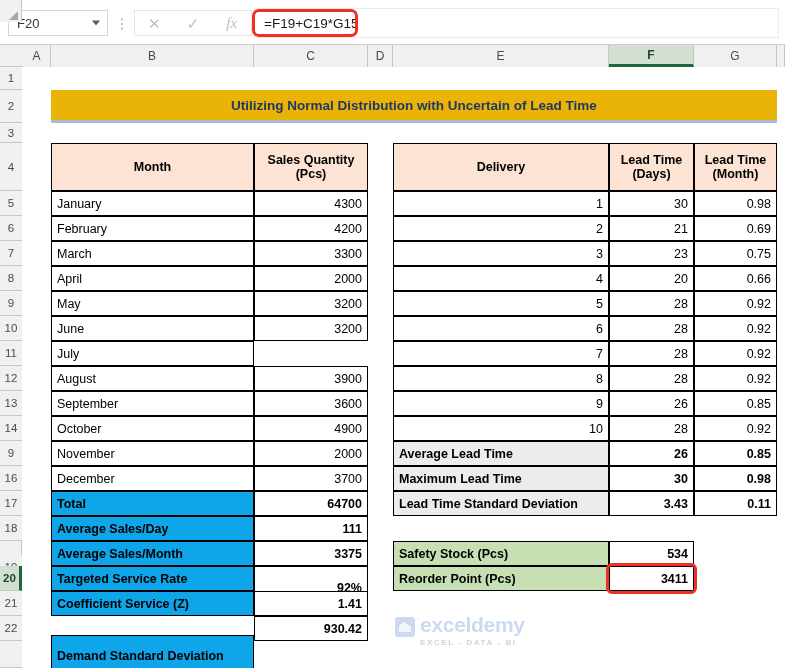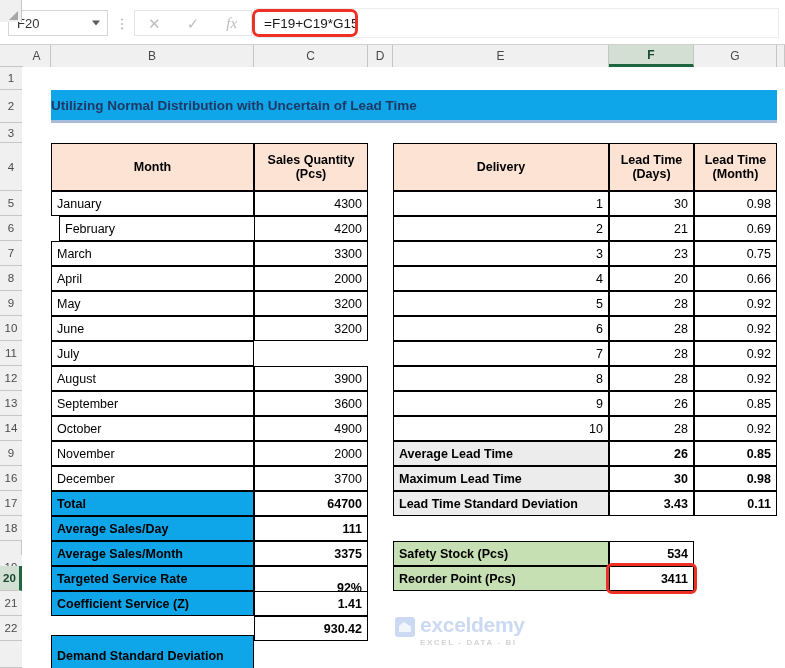--- a/index.html
+++ b/index.html
@@ -135,23 +135,23 @@
   #grid {
     position: absolute; left: 23px; top: 67px;
     width: 762px; height: 601px;
     background: #ffffff;
     overflow: hidden;
   }
 
   
   #title-banner {
     position: absolute;
-    background: #0ea5e9;
+    background: #eab308;
     border-bottom: 3px solid #a7bcd8;
-    display: flex; align-items: center; 
+    display: flex; align-items: center; justify-content: center;
     font-size: 13.5px; font-weight: bold; color: #1f3864;
   }
 
   
   .cell {
     position: absolute;
     border: 1px solid #000000;
     display: flex; align-items: center;
     font-size: 12.5px;
     color: #000000;
@@ -283,21 +283,21 @@
   <div id="title-banner" style="left: 28px; top: 23px; width: 726px; height: 33px;">
     <span>Utilizing Normal Distribution with Uncertain of Lead Time</span>
   </div>
 <div class="cell hdr" style="left: 28px; top: 76px; width: 203px; height: 48px;">Month</div>
     <div class="cell hdr twoline" style="left: 231px; top: 76px; width: 114px; height: 48px;">
       <div>Sales Quantity</div>
       <div>(Pcs)</div>
     </div>
     <div class="cell left" style="left: 28px; top: 124px; width: 203px; height: 25px;">January</div>
     <div class="cell right" style="left: 231px; top: 124px; width: 114px; height: 25px;">4300</div>
-    <div class="cell left" style="left: 36px; top: 149px; width: 203px; height: 25px;">February</div>
+    <div class="cell left" style="left: 28px; top: 149px; width: 203px; height: 25px;">February</div>
     <div class="cell right" style="left: 231px; top: 149px; width: 114px; height: 25px;">4200</div>
     <div class="cell left" style="left: 28px; top: 174px; width: 203px; height: 25px;">March</div>
     <div class="cell right" style="left: 231px; top: 174px; width: 114px; height: 25px;">3300</div>
     <div class="cell left" style="left: 28px; top: 199px; width: 203px; height: 25px;">April</div>
     <div class="cell right" style="left: 231px; top: 199px; width: 114px; height: 25px;">2000</div>
     <div class="cell left" style="left: 28px; top: 224px; width: 203px; height: 25px;">May</div>
     <div class="cell right" style="left: 231px; top: 224px; width: 114px; height: 25px;">3200</div>
     <div class="cell left" style="left: 28px; top: 249px; width: 203px; height: 25px;">June</div>
     <div class="cell right" style="left: 231px; top: 249px; width: 114px; height: 25px;">3200</div>
     <div class="cell left" style="left: 28px; top: 274px; width: 203px; height: 25px;">July</div>

